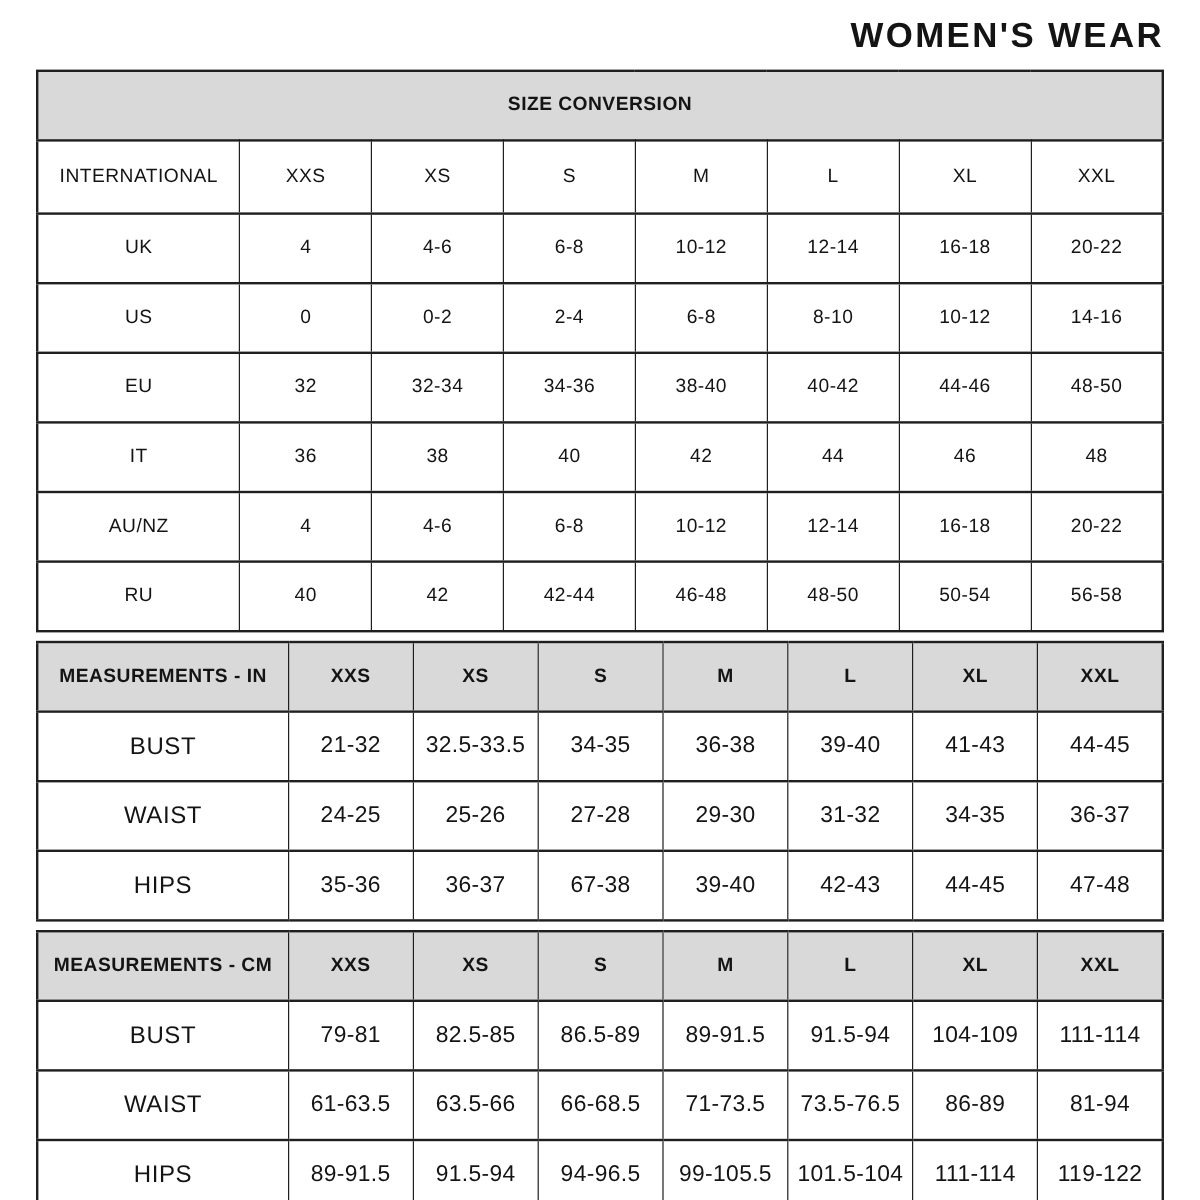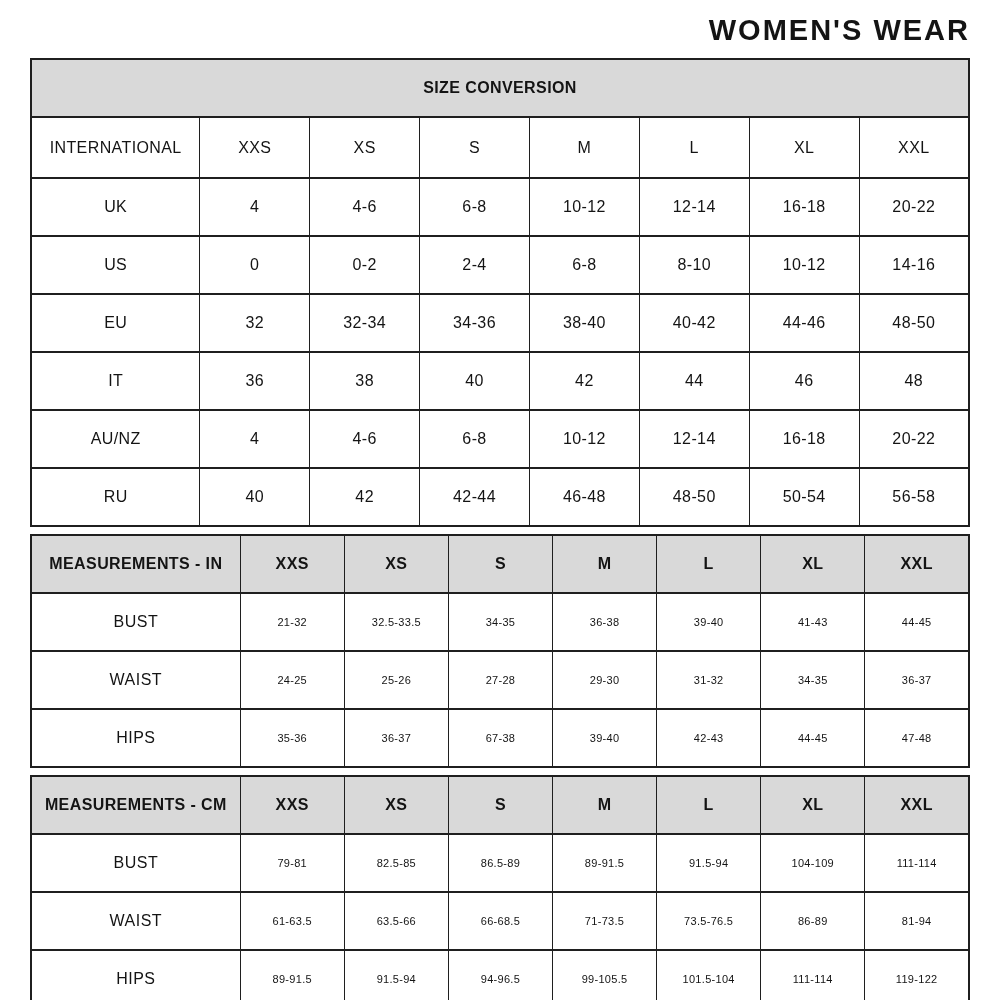--- a/index.html
+++ b/index.html
@@ -59,22 +59,22 @@
   table.conversion tr.r0 td { height: 59px; text-align: center; }
 
   
   table.measure tr.head-row th {
     background: #d9d9d9;
     font-weight: 700;
     font-size: 16px;
     letter-spacing: 0.4px;
     height: 56px;
   }
-  table.measure td { height: 56px; font-size: 11px; letter-spacing: 0.3px; }
-  table.measure td.label { font-size: 16px; letter-spacing: 0.5px; }
+  table.measure td { height: 56px; font-size: 19px; letter-spacing: 0.3px; }
+  table.measure td.label { font-size: 20px; letter-spacing: 0.5px; }
 </style>
 </head>
 <body>
 
 <div class="page">
 
   <h1 class="page-title">WOMEN'S WEAR</h1>
 
   <table class="conversion first">
     <colgroup>

